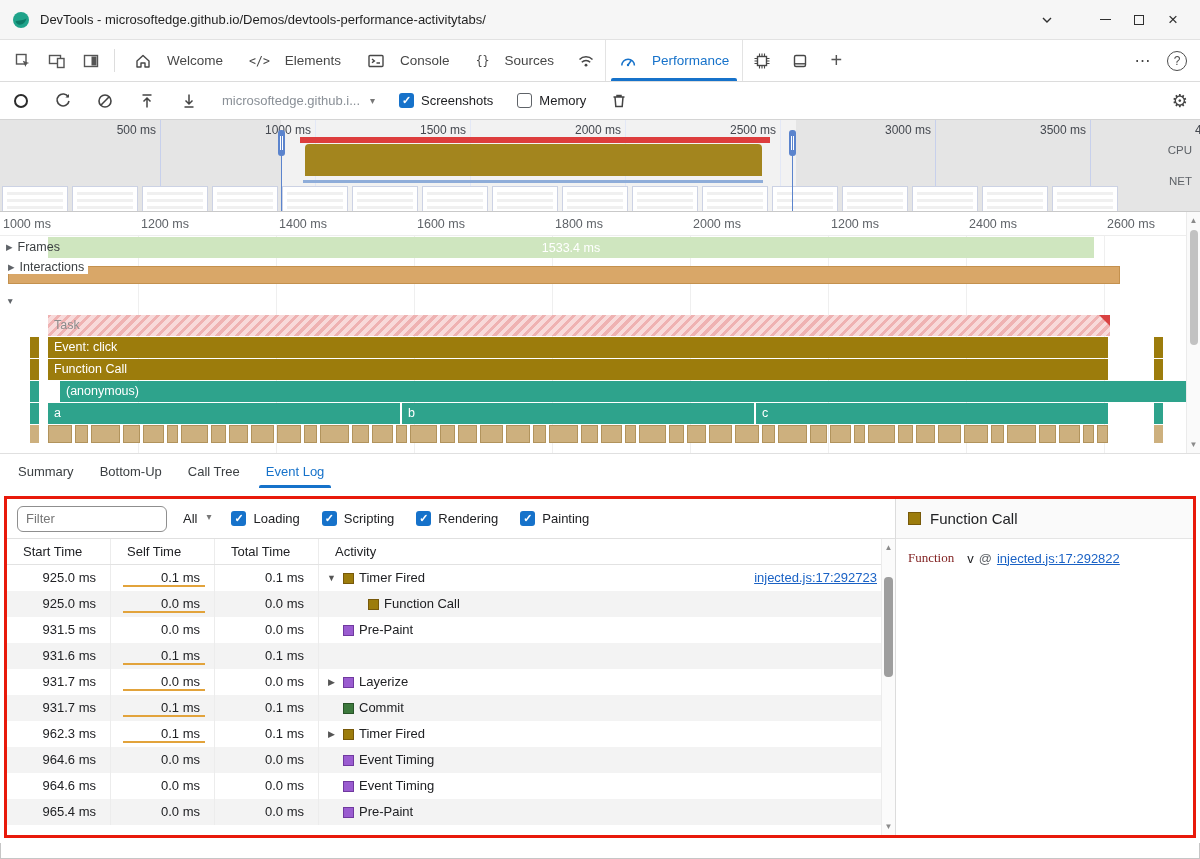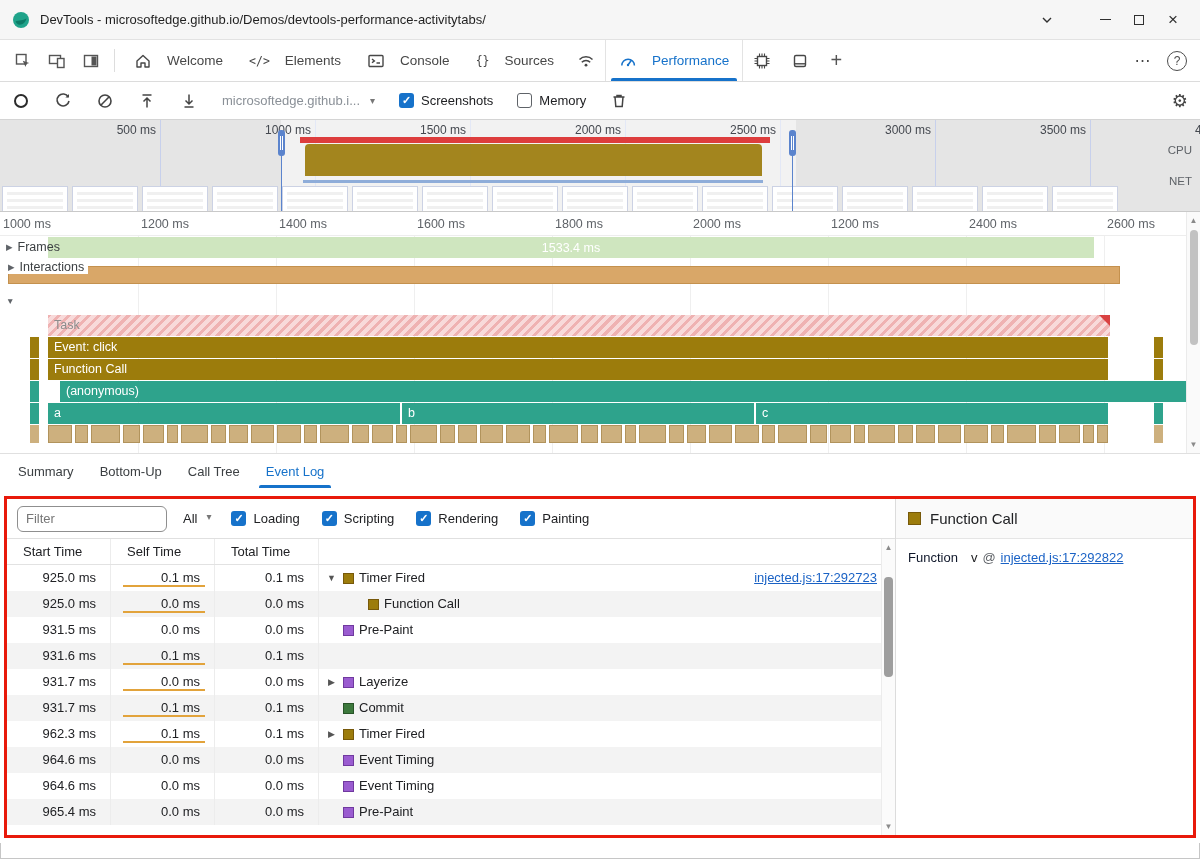--- a/index.html
+++ b/index.html
@@ -152,21 +152,21 @@
   .alabel { color:#202124; white-space:nowrap; }
   .loglink { margin-left:auto; color:var(--link); text-decoration:underline; cursor:pointer; white-space:nowrap; }
   .tscroll { position:absolute; right:0; top:0; bottom:0; width:14px; background:#fbfbfb; border-left:1px solid #ececec; }
   .tscroll .sthumb { top:38px; height:100px; left:2px; width:9px; background:#9e9e9e; }
   .sidebar { flex:1; border-left:1px solid #dcdcdc; background:#fff; display:flex; flex-direction:column; }
   .sb-header { height:40px; flex:none; display:flex; align-items:center; gap:9px;
     padding:0 12px; background:#fafafa; border-bottom:1px solid #e5e5e5; }
   .sb-header .sq { width:13px; height:13px; }
   .sb-title { font-size:15px; color:#202124; }
   .sb-row { padding:11px 12px; display:flex; align-items:center; font-size:13px; }
-  .sb-dim { color:#0f172a; }
+  .sb-dim { color:#7f1d1d;font-family:Liberation Serif, serif; }
   .sb-fn { color:#202124; margin-left:13px; }
   .sb-at { color:#5f6368; margin:0 5px; }
 </style>
 </head>
 <body>
 
 <div class="titlebar">
   <span>
     <svg width="18" height="18" viewBox="0 0 18 18">
         <circle cx="9" cy="9" r="8" fill="#1fa38a"></circle>
@@ -531,20 +531,21 @@
               <span class="cb checked">✓</span>
               <span>Painting</span>
             </label>
           </div>
       </div>
       <div class="table">
         <div id="elog-header">
             <div class="hcell">Start Time</div>
             <div class="hcell">Self Time</div>
             <div class="hcell">Total Time</div>
+            <div class="hcell grow">Activity</div>
           </div>
         <div id="elog-rows">
             <div class="erow">
               <div class="cell num">925.0 ms</div>
               <div class="cell num hot">0.1 ms</div>
               <div class="cell num">0.1 ms</div>
               <div class="cell act">
                 <span class="exp">▼</span>
                 <span class="sq scripting"></span>
                 <span class="alabel">Timer Fired</span>

